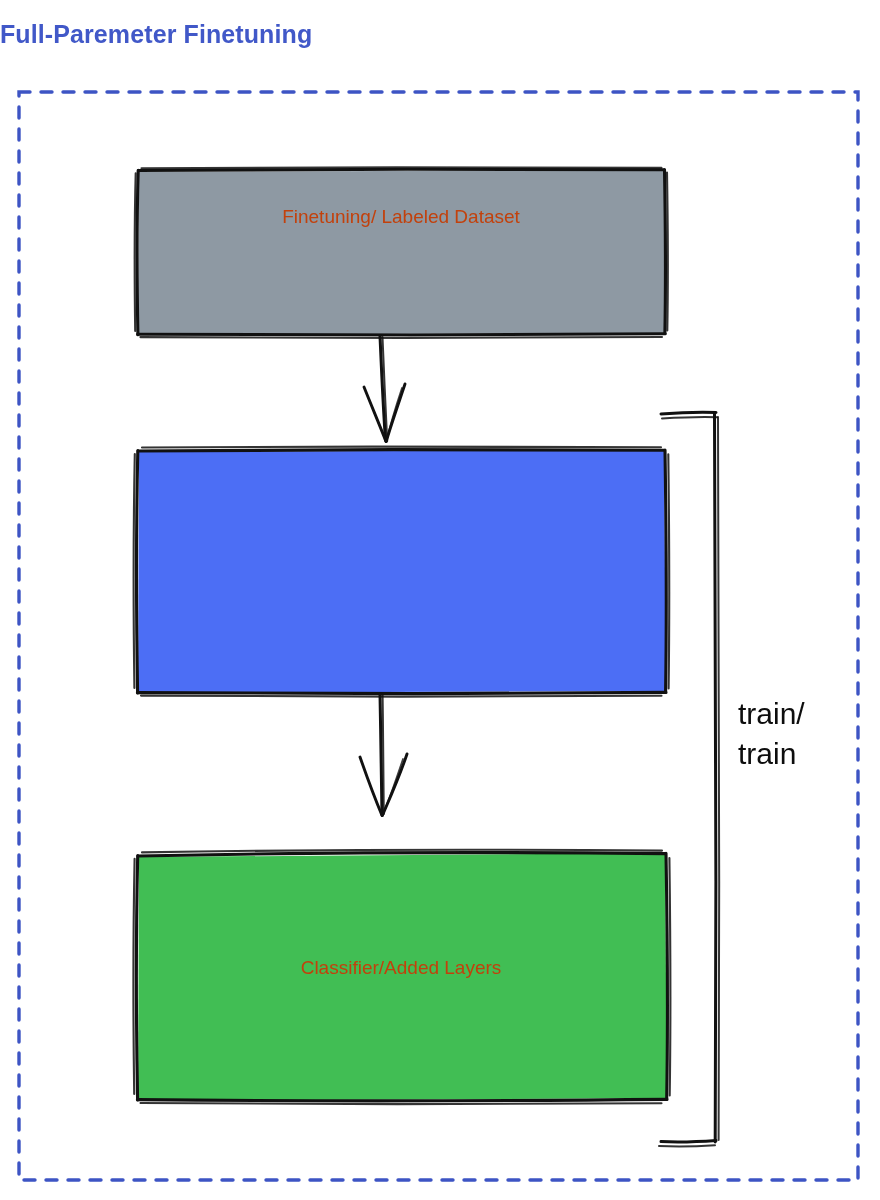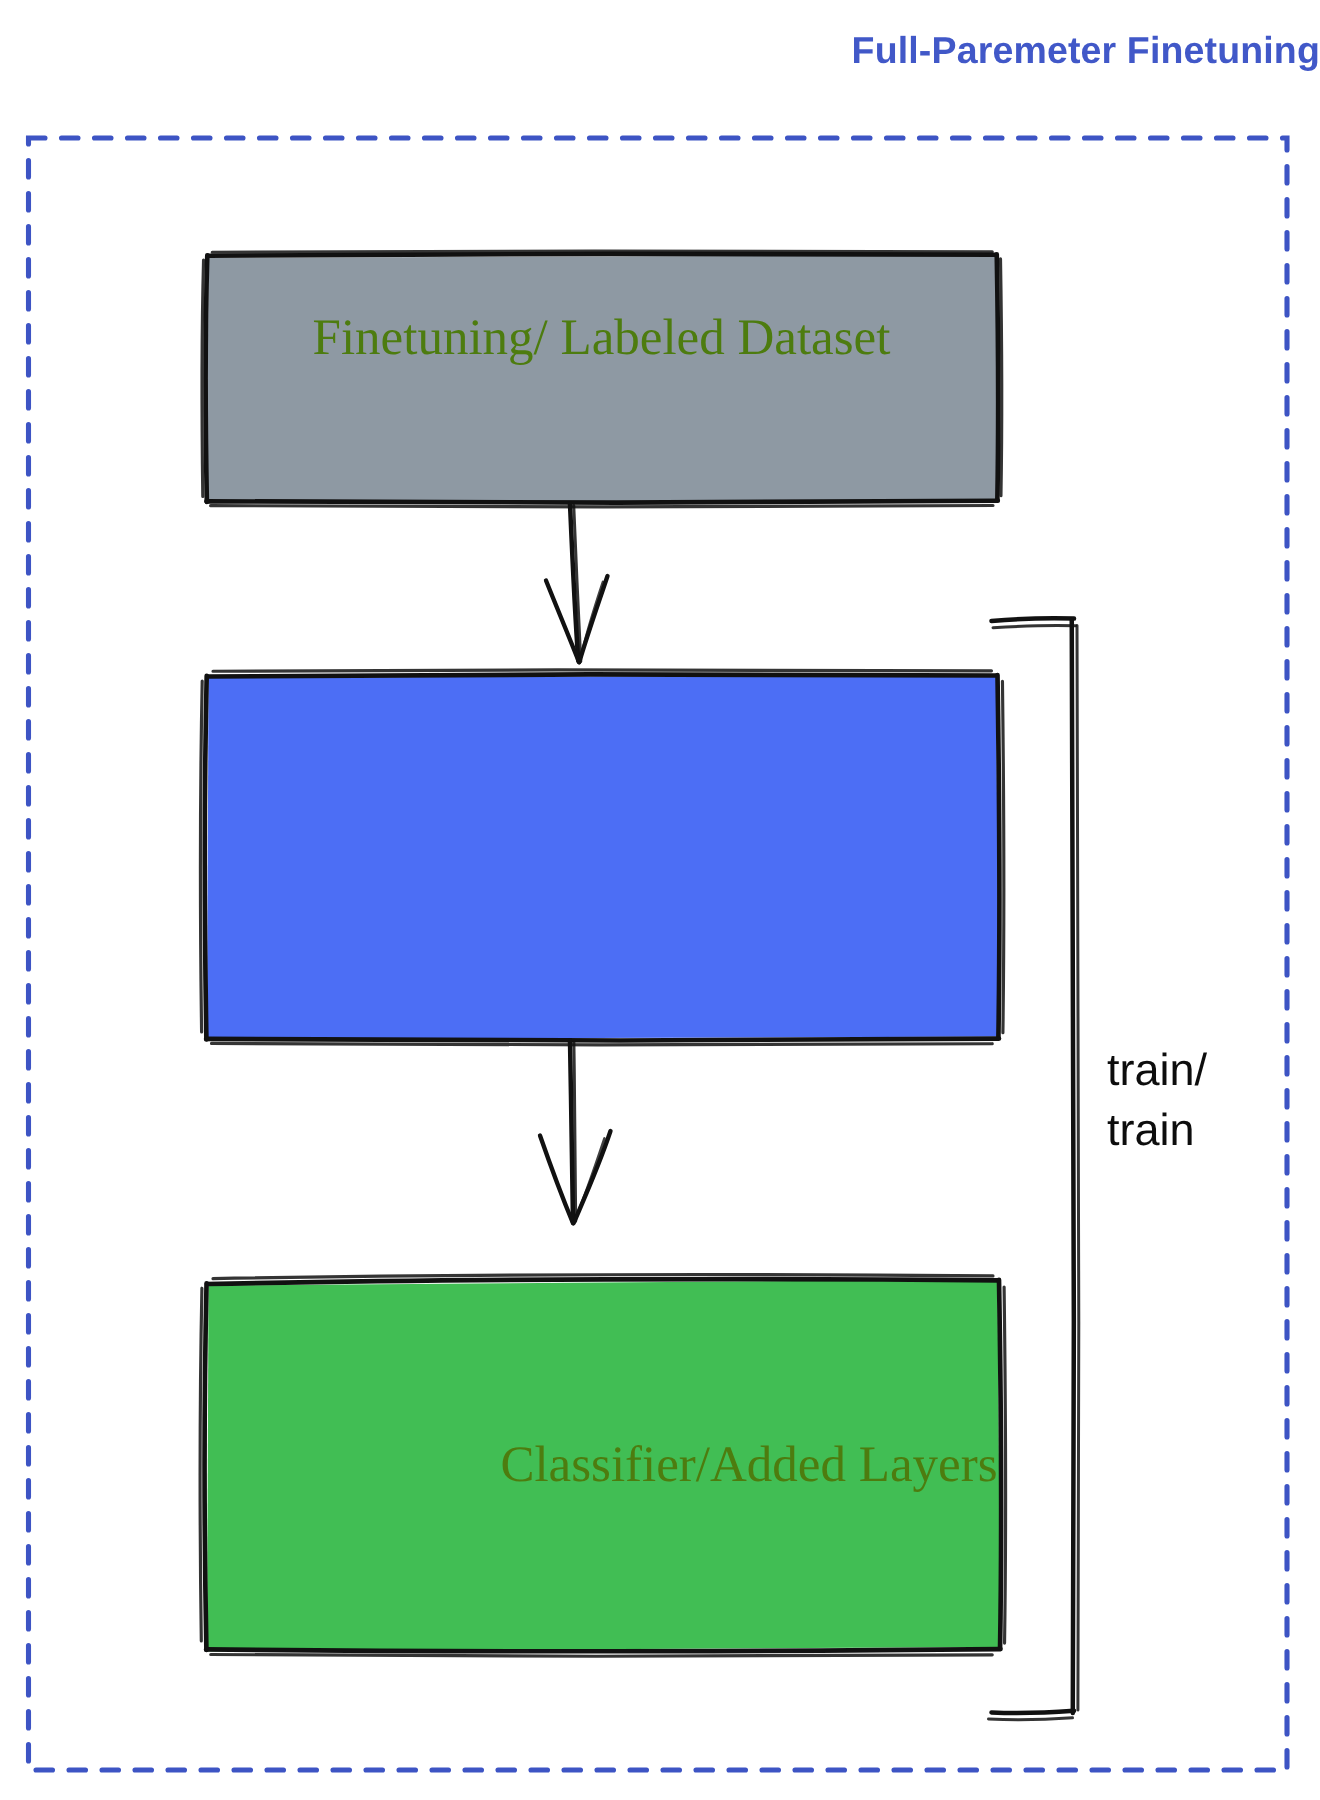--- a/index.html
+++ b/index.html
@@ -25,52 +25,52 @@
     left: 0;
     top: 0;
     width: 880px;
     height: 1200px;
   }
   .diagram-title {
     position: absolute;
     left: 0;
     top: 20px;
     width: 880px;
-    text-align: right;
+    text-align: left;
     font-size: 25px;
     font-weight: 700;
     letter-spacing: 0.1px;
     color: #4158c8;
     font-family: "Liberation Sans", sans-serif;
     white-space: nowrap;
   }
   .node-label {
     position: absolute;
     text-align: center;
-    color: #4d7c0f;
-    font-size: 34px;
+    color: #c2410c;
+    font-size: 19px;
     font-weight: 400;
-    font-family: Liberation Serif, serif;
+    font-family: Liberation Sans, sans-serif;
     line-height: 1.18;
     white-space: nowrap;
     pointer-events: none;
   }
   .edge-label {
     position: absolute;
     color: #0d0d0d;
     font-size: 30px;
     font-weight: 400;
     font-family: "Liberation Sans", sans-serif;
     line-height: 1.32;
     text-align: left;
     white-space: pre;
   }
   .label-dataset { left: 137px; top: 206px; width: 528px; text-align: center; }
   .label-pretrained { left: 137px; top: 556px; width: 528px; text-align: center; }
-  .label-classifier { left: 137px; top: 957px; width: 528px; text-align: right; }
+  .label-classifier { left: 137px; top: 957px; width: 528px; text-align: center; }
   .label-train { left: 738px; top: 694px; width: 130px; }
 </style>
 </head>
 <body>
 
 <div id="stage">
 
   <svg viewBox="0 0 880 1200" xmlns="http://www.w3.org/2000/svg">
 
     <g>

